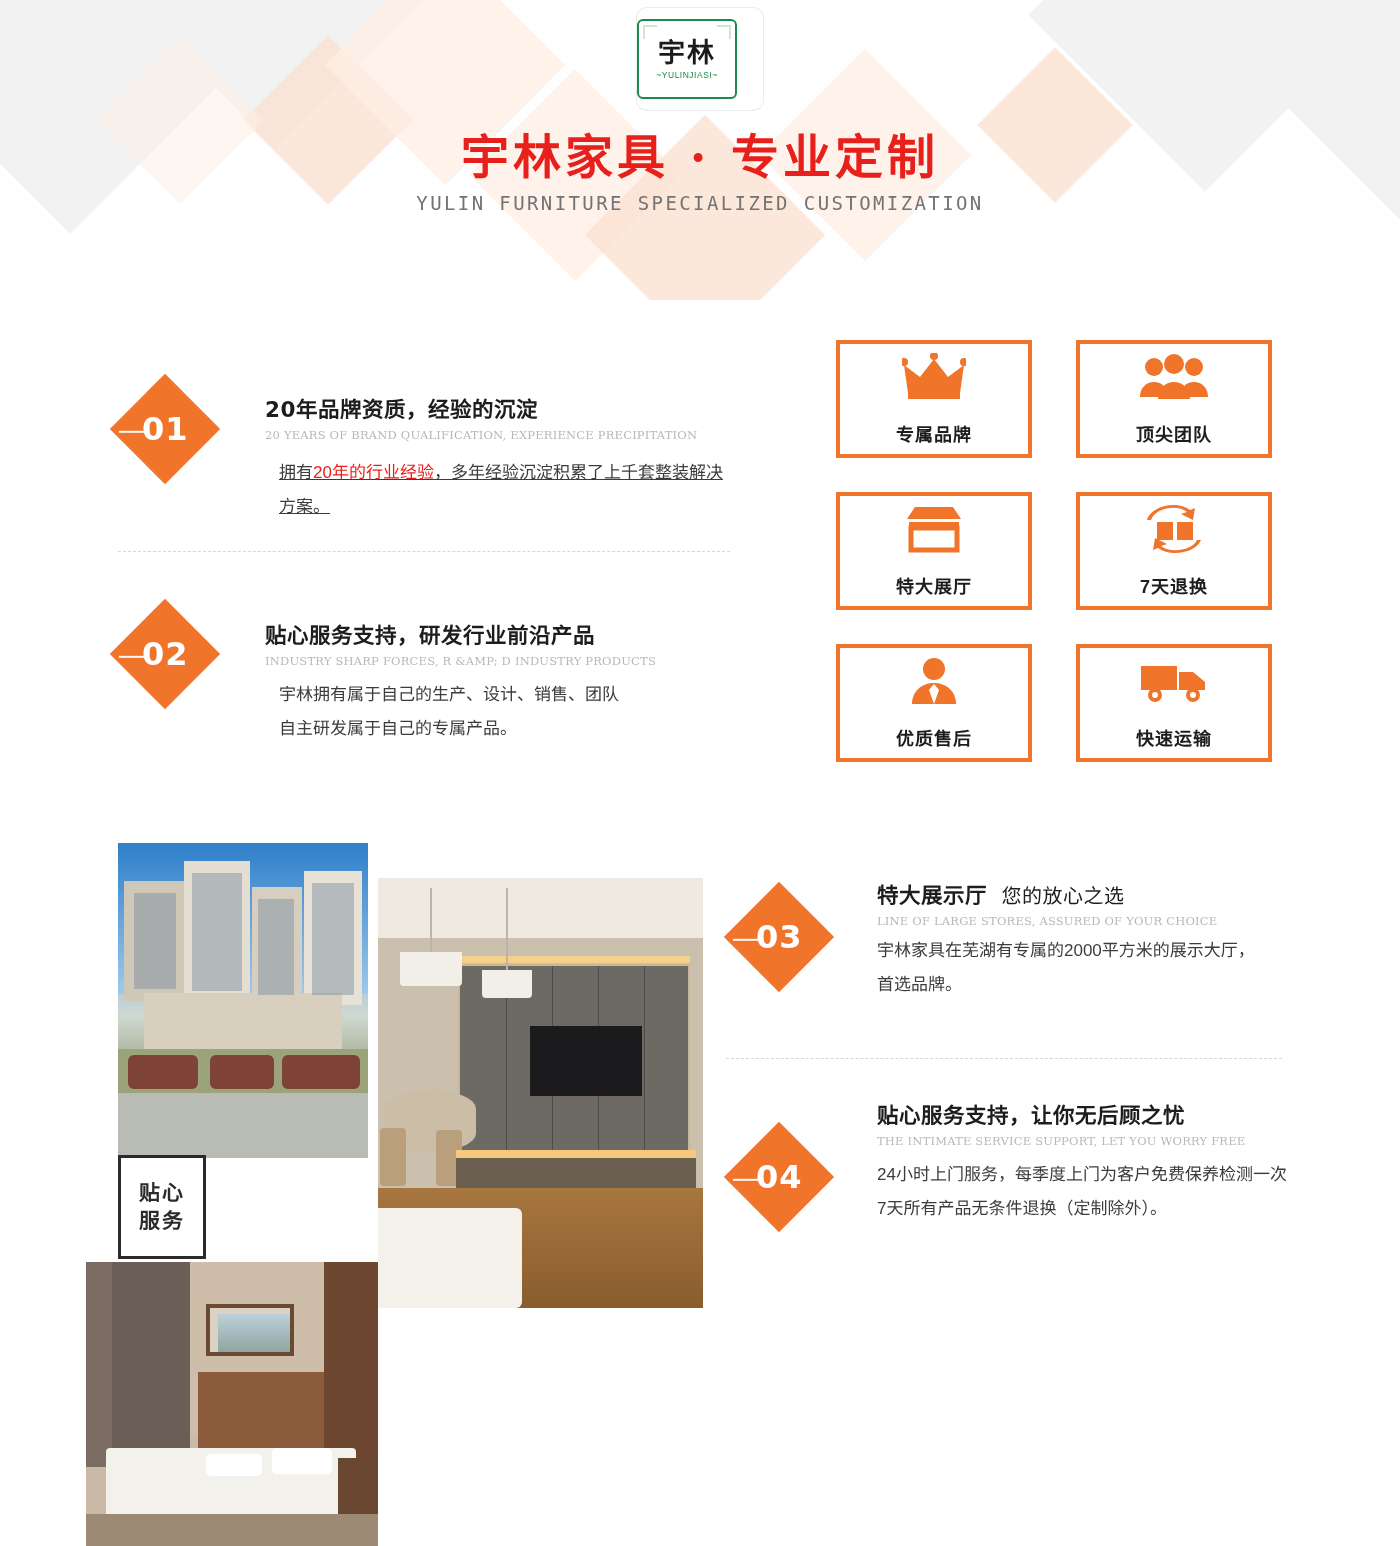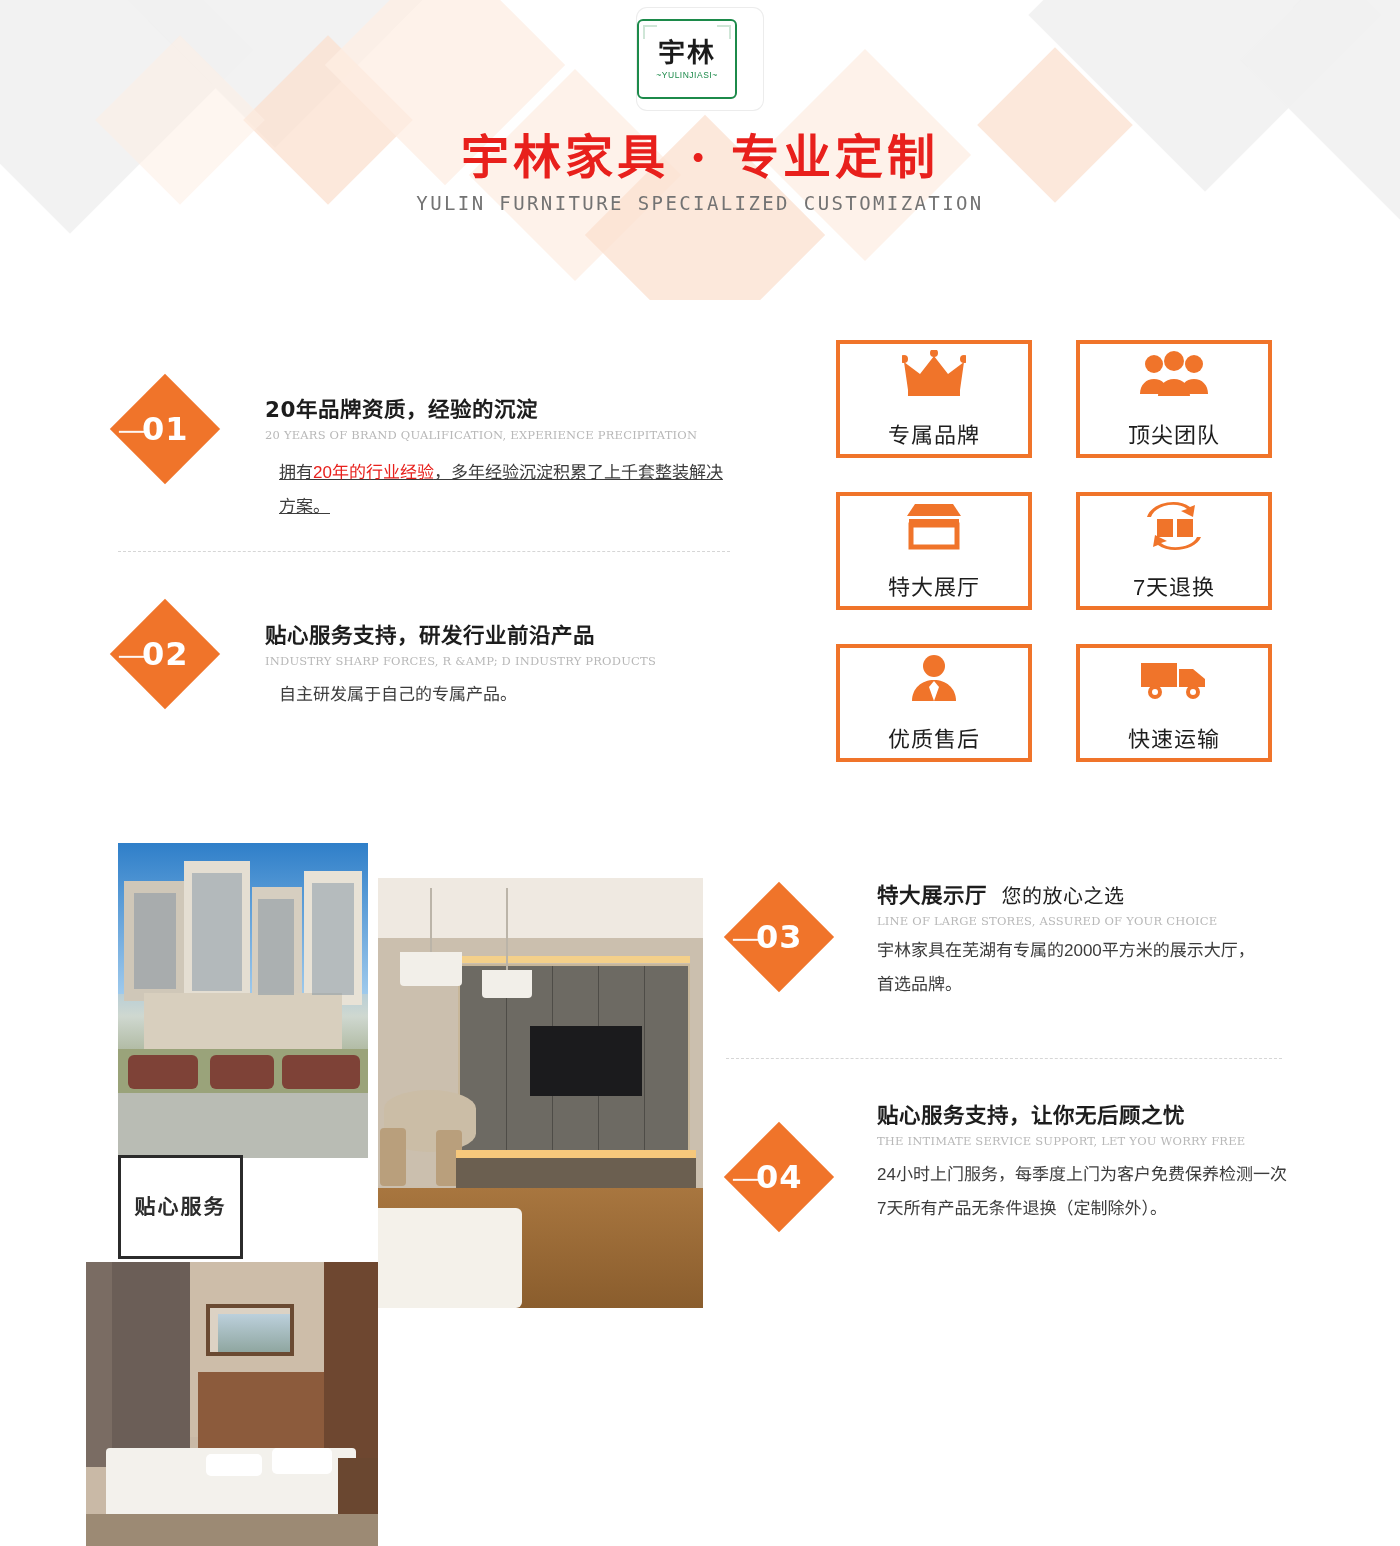--- a/index.html
+++ b/index.html
@@ -172,35 +172,36 @@
     border: 4px solid #f0742a;
     display: flex;
     flex-direction: column;
     align-items: center;
     justify-content: center;
     background: #fff;
   }
   .feat-icon { height: 50px; display: flex; align-items: center; justify-content: center; }
   .feat-label {
     margin-top: 18px;
-    font-size: 22px;
+    font-size: 18px;
     color: #1d1d1d;
     letter-spacing: 1px;
+    font-weight: bold;
   }
 
   
   .photo { position: absolute; overflow: hidden; }
   .tiexin-box {
     position: absolute;
     left: 118px; top: 1155px;
-    width: 125px; height: 104px;
+    width: 88px; height: 104px;
     border: 3px solid #2b2b2b;
     background: #ffffff;
     display: flex;
-    flex-direction: row;
+    flex-direction: column;
     align-items: center;
     justify-content: center;
     z-index: 5;
   }
   .tiexin-box span {
     font-family: "DejaVu Sans", sans-serif;
     font-weight: bold;
     font-size: 21px;
     color: #2b2b2b;
     line-height: 28px;
@@ -302,20 +303,21 @@
 
   <div class="num-block">
     <div class="diamond" style="left:126px; top:615px;">
       <span>02</span>
       <i class="slash"></i>
     </div>
     <div style="position:absolute; left:265px; top:618px; width:470px;">
       <div class="blk-title">贴心服务支持，研发行业前沿产品</div>
       <div class="blk-sub">INDUSTRY SHARP FORCES, R &amp;AMP; D INDUSTRY PRODUCTS</div>
       <div class="blk-body" style="margin-left:14px; margin-top:10px;">
+        <div>宇林拥有属于自己的生产、设计、销售、团队</div>
         <div>自主研发属于自己的专属产品。</div>
       </div>
     </div>
   </div>
 
   <div class="feat-grid">
 
     <div class="feat-card" style="left:0; top:0;">
       <div class="feat-icon">
         <svg width="64" height="48" viewBox="0 0 64 48" aria-hidden="true">

